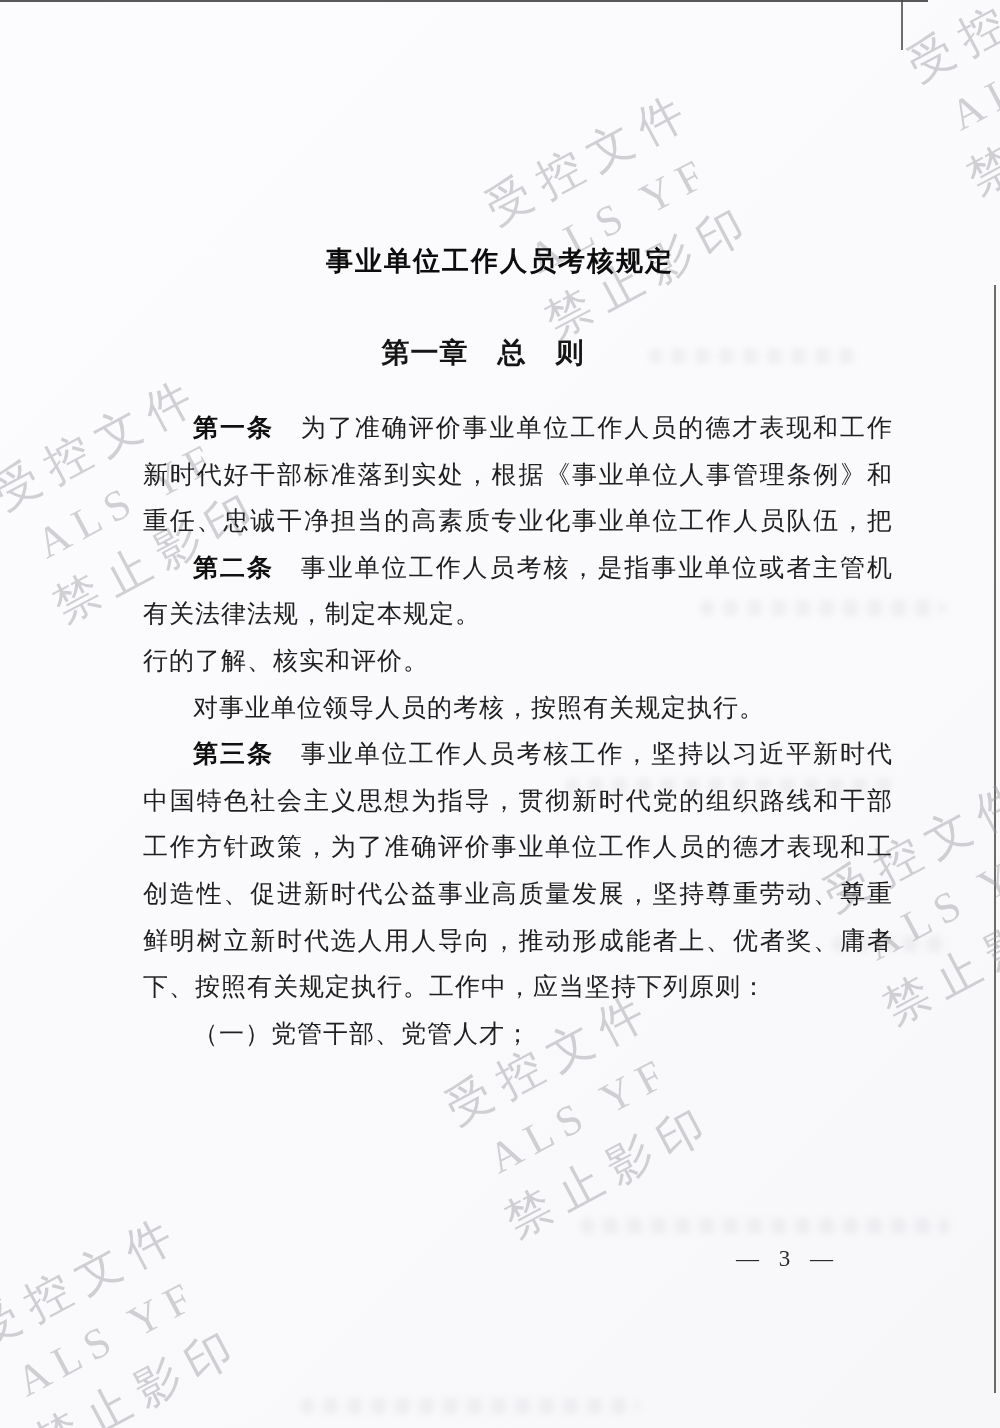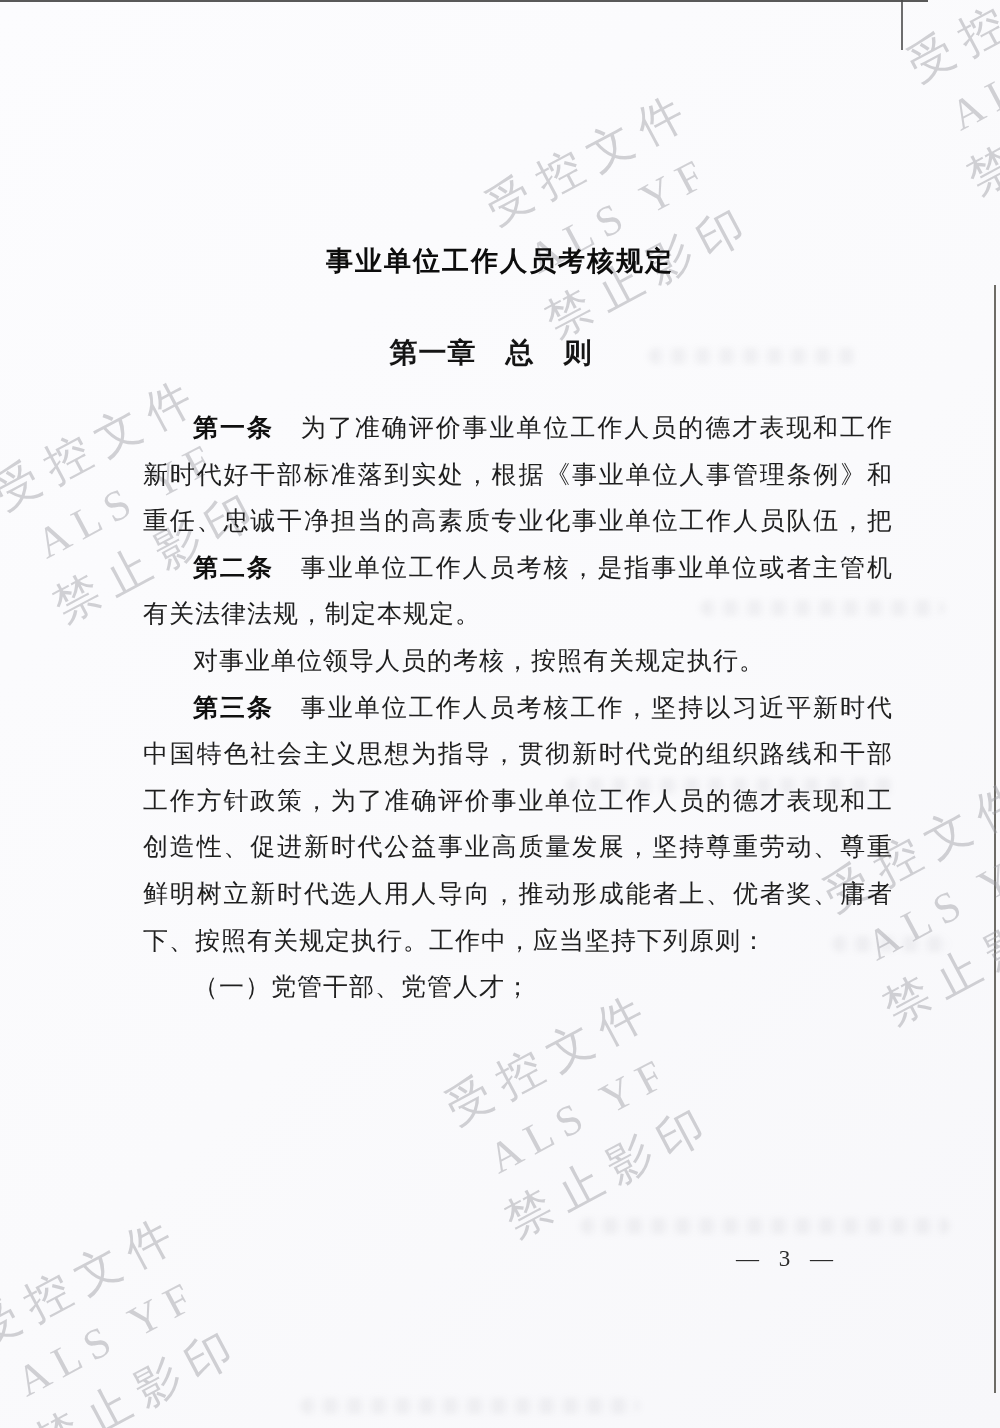--- a/index.html
+++ b/index.html
@@ -36,21 +36,21 @@
     filter:blur(3px);opacity:.55;pointer-events:none;
   }
 
   
   .doc-title{
     position:absolute;left:123px;top:243px;width:754px;
     text-align:center;font-size:27px;font-weight:700;letter-spacing:2px;
     color:#0d0d0d;
   }
   .chapter{
-    position:absolute;left:114px;top:334px;width:754px;
+    position:absolute;left:106px;top:334px;width:754px;
     text-align:center;font-size:28px;font-weight:700;letter-spacing:1px;
     color:#151515;
   }
   .body-text{
     position:absolute;left:143px;top:405px;width:750px;
     font-size:25px;color:#1f1f1f;
   }
   .body-text .line{
     height:46.6px;line-height:46.6px;
     letter-spacing:1px;
@@ -112,20 +112,21 @@
   <div class="smudge" style="left:300px;top:1398px;width:340px"></div>
 
   <div class="doc-title">事业单位工作人员考核规定</div>
   <div class="chapter">第一章　总　则</div>
   <div class="body-text">
       <div class="line indent fill"><span class="b">第一条</span><span>　为了准确评价事业单位工作人员的德才表现和工作</span></div>
       <div class="line fill"><span>新时代好干部标准落到实处，根据《事业单位人事管理条例》和</span></div>
       <div class="line fill"><span>重任、忠诚干净担当的高素质专业化事业单位工作人员队伍，把</span></div>
       <div class="line indent fill"><span class="b">第二条</span><span>　事业单位工作人员考核，是指事业单位或者主管机</span></div>
       <div class="line"><span>有关法律法规，制定本规定。</span></div>
+      <div class="line"><span>行的了解、核实和评价。</span></div>
       <div class="line indent"><span>对事业单位领导人员的考核，按照有关规定执行。</span></div>
       <div class="line indent fill"><span class="b">第三条</span><span>　事业单位工作人员考核工作，坚持以习近平新时代</span></div>
       <div class="line fill"><span>中国特色社会主义思想为指导，贯彻新时代党的组织路线和干部</span></div>
       <div class="line fill"><span>工作方针政策，为了准确评价事业单位工作人员的德才表现和工作</span></div>
       <div class="line fill"><span>创造性、促进新时代公益事业高质量发展，坚持尊重劳动、尊重</span></div>
       <div class="line fill"><span>鲜明树立新时代选人用人导向，推动形成能者上、优者奖、庸者</span></div>
       <div class="line"><span>下、按照有关规定执行。工作中，应当坚持下列原则：</span></div>
       <div class="line indent"><span>（一）党管干部、党管人才；</span></div>
     </div>
   <div class="page-number">— 3 —</div>

